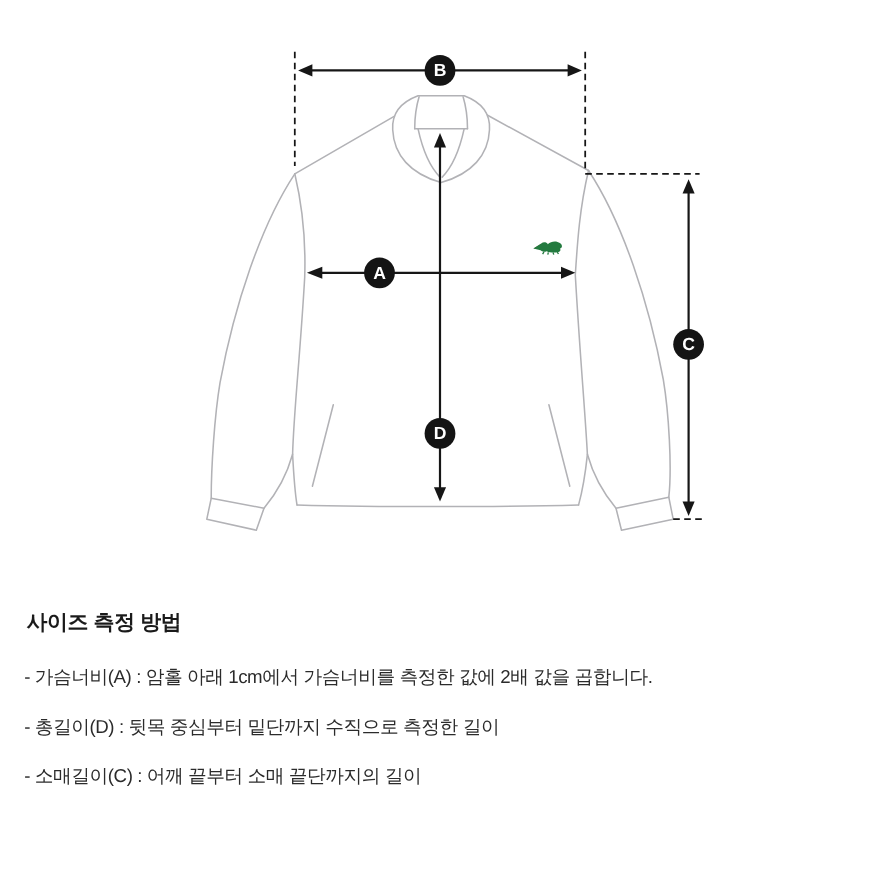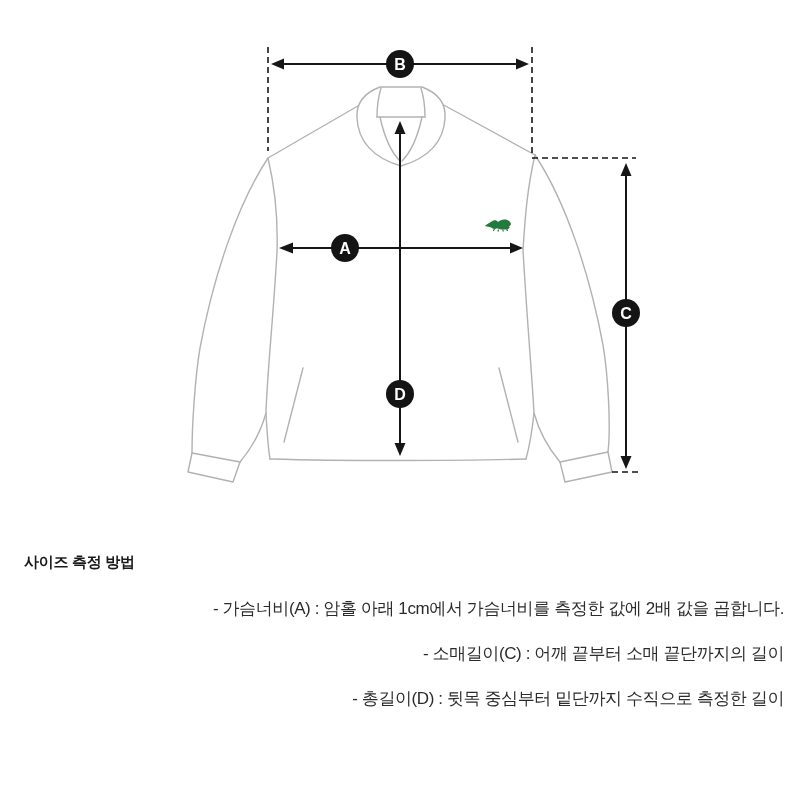--- a/index.html
+++ b/index.html
@@ -59,29 +59,28 @@
     text-anchor: middle;
   }
   .instructions {
     position: absolute;
     left: 24px;
     top: 553px;
     width: 760px;
   }
   .guide-heading {
     margin: 0;
-    font-size: 15px;
+    font-size: 19px;
     font-weight: bold;
     color: #1a1a1a;
     letter-spacing: -0.3px;
   }
   .guide-list {
     margin-top: 14px;
     margin-left: -2px;
-    text-align: right;
   }
   .guide-item {
     margin: 0;
     font-size: 17px;
     color: #2b2b2b;
     line-height: 45px;
     letter-spacing: -0.4px;
     white-space: nowrap;
   }
 </style>
@@ -176,16 +175,16 @@
         <text class="badge-letter" x="400" y="399.5">D</text>
       </g>
     </g>
   </svg>
 </div>
 
 <div class="instructions">
   <h2 class="guide-heading">사이즈 측정 방법</h2>
   <div class="guide-list">
     <p class="guide-item">- 가슴너비(A) : 암홀 아래 1cm에서 가슴너비를 측정한 값에 2배 값을 곱합니다.</p>
+    <p class="guide-item">- 총길이(D) : 뒷목 중심부터 밑단까지 수직으로 측정한 길이</p>
     <p class="guide-item">- 소매길이(C) : 어깨 끝부터 소매 끝단까지의 길이</p>
-    <p class="guide-item">- 총길이(D) : 뒷목 중심부터 밑단까지 수직으로 측정한 길이</p>
   </div>
 </div>
 
 </body></html>

